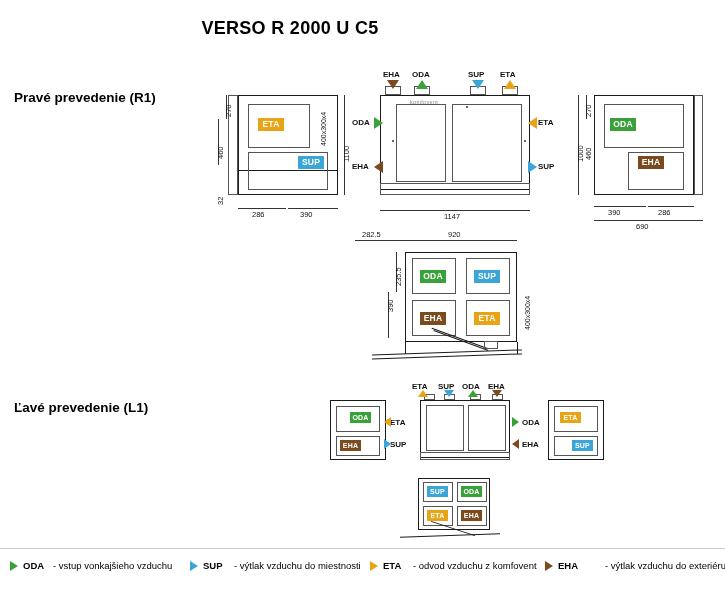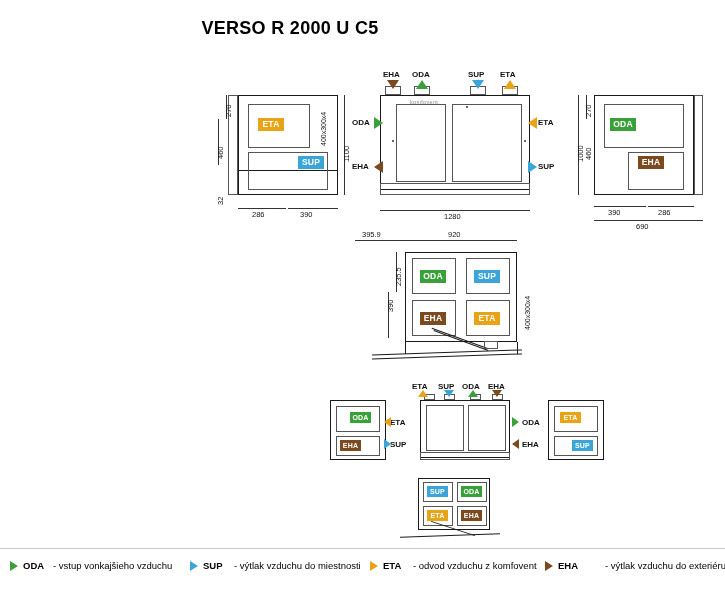--- a/index.html
+++ b/index.html
@@ -184,20 +184,22 @@
   .lg3 { left: 370px; }
   .lg4 { left: 545px; }
 </style>
 </head>
 <body>
 
 <div id="page">
 
   <div class="title">VERSO R 2000 U C5</div>
 
+  <div class="variant-label variant-r">Pravé prevedenie (R1)</div>
+  <div class="variant-label variant-l">Ľavé prevedenie (L1)</div>
 
   <div>
     <div class="unit" style="left:238px; top:95px; width:100px; height:100px;"></div>
     <div class="unit" style="left:238px; top:170px; width:100px; height:25px;"></div>
     <div class="thin" style="left:228px; top:95px; width:10px; height:100px;"></div>
     <div class="thin" style="left:248px; top:104px; width:62px; height:44px;"></div>
     <div class="thin" style="left:248px; top:152px; width:80px; height:38px;"></div>
     <div class="tag tag-eta" style="left:258px; top:118px;">ETA</div>
     <div class="tag tag-sup" style="left:298px; top:156px;">SUP</div>
 
@@ -244,21 +246,21 @@
     <div class="arrow arr-left c-eha" style="left:374px; top:161px;"></div>
 
     <div class="lbl" style="left:538px; top:118px;">ETA</div>
     <div class="arrow arr-left c-eta" style="left:528px; top:117px;"></div>
     <div class="lbl" style="left:538px; top:162px;">SUP</div>
     <div class="arrow arr-right c-sup" style="left:528px; top:161px;"></div>
 
     <div class="dimvline" style="left:344px; top:95px; height:100px;"></div>
     <div class="dimtext vert" style="left:342px; top:162px;">1100</div>
     <div class="dimline" style="left:380px; top:210px; width:150px;"></div>
-    <div class="dimtext" style="left:444px; top:212px;">1280</div>
+    <div class="dimtext" style="left:444px; top:212px;">1147</div>
   </div>
 
   <div>
     <div class="unit" style="left:594px; top:95px; width:100px; height:100px;"></div>
     <div class="thin" style="left:694px; top:95px; width:9px; height:100px;"></div>
     <div class="thin" style="left:604px; top:104px; width:80px; height:44px;"></div>
     <div class="thin" style="left:628px; top:152px; width:56px; height:38px;"></div>
     <div class="tag tag-oda" style="left:610px; top:118px;">ODA</div>
     <div class="tag tag-eha" style="left:638px; top:156px;">EHA</div>
 
@@ -288,21 +290,21 @@
 
     <div class="hline" style="left:372px; top:352px; width:150px; transform: rotate(-2deg);"></div>
     <div class="hline" style="left:372px; top:356px; width:150px; transform: rotate(-2deg);"></div>
     <div class="vline" style="left:405px; top:342px; height:12px;"></div>
     <div class="vline" style="left:517px; top:342px; height:12px;"></div>
     <div class="hline" style="left:430px; top:338px; width:60px; transform: rotate(20deg);"></div>
     <div class="hline" style="left:432px; top:340px; width:58px; transform: rotate(20deg);"></div>
     <div class="thin" style="left:484px; top:341px; width:14px; height:8px;"></div>
 
     <div class="dimline" style="left:355px; top:240px; width:50px;"></div>
-    <div class="dimtext" style="left:362px; top:230px;">395.9</div>
+    <div class="dimtext" style="left:362px; top:230px;">282.5</div>
     <div class="dimline" style="left:405px; top:240px; width:112px;"></div>
     <div class="dimtext" style="left:448px; top:230px;">920</div>
     <div class="dimvline" style="left:396px; top:252px; height:40px;"></div>
     <div class="dimtext vert" style="left:394px; top:286px;">235.5</div>
     <div class="dimvline" style="left:388px; top:292px; height:46px;"></div>
     <div class="dimtext vert" style="left:386px; top:312px;">390</div>
     <div class="dimtext vert" style="left:524px; top:330px; font-size:7px;">400x300x4</div>
   </div>
 
   <div>

